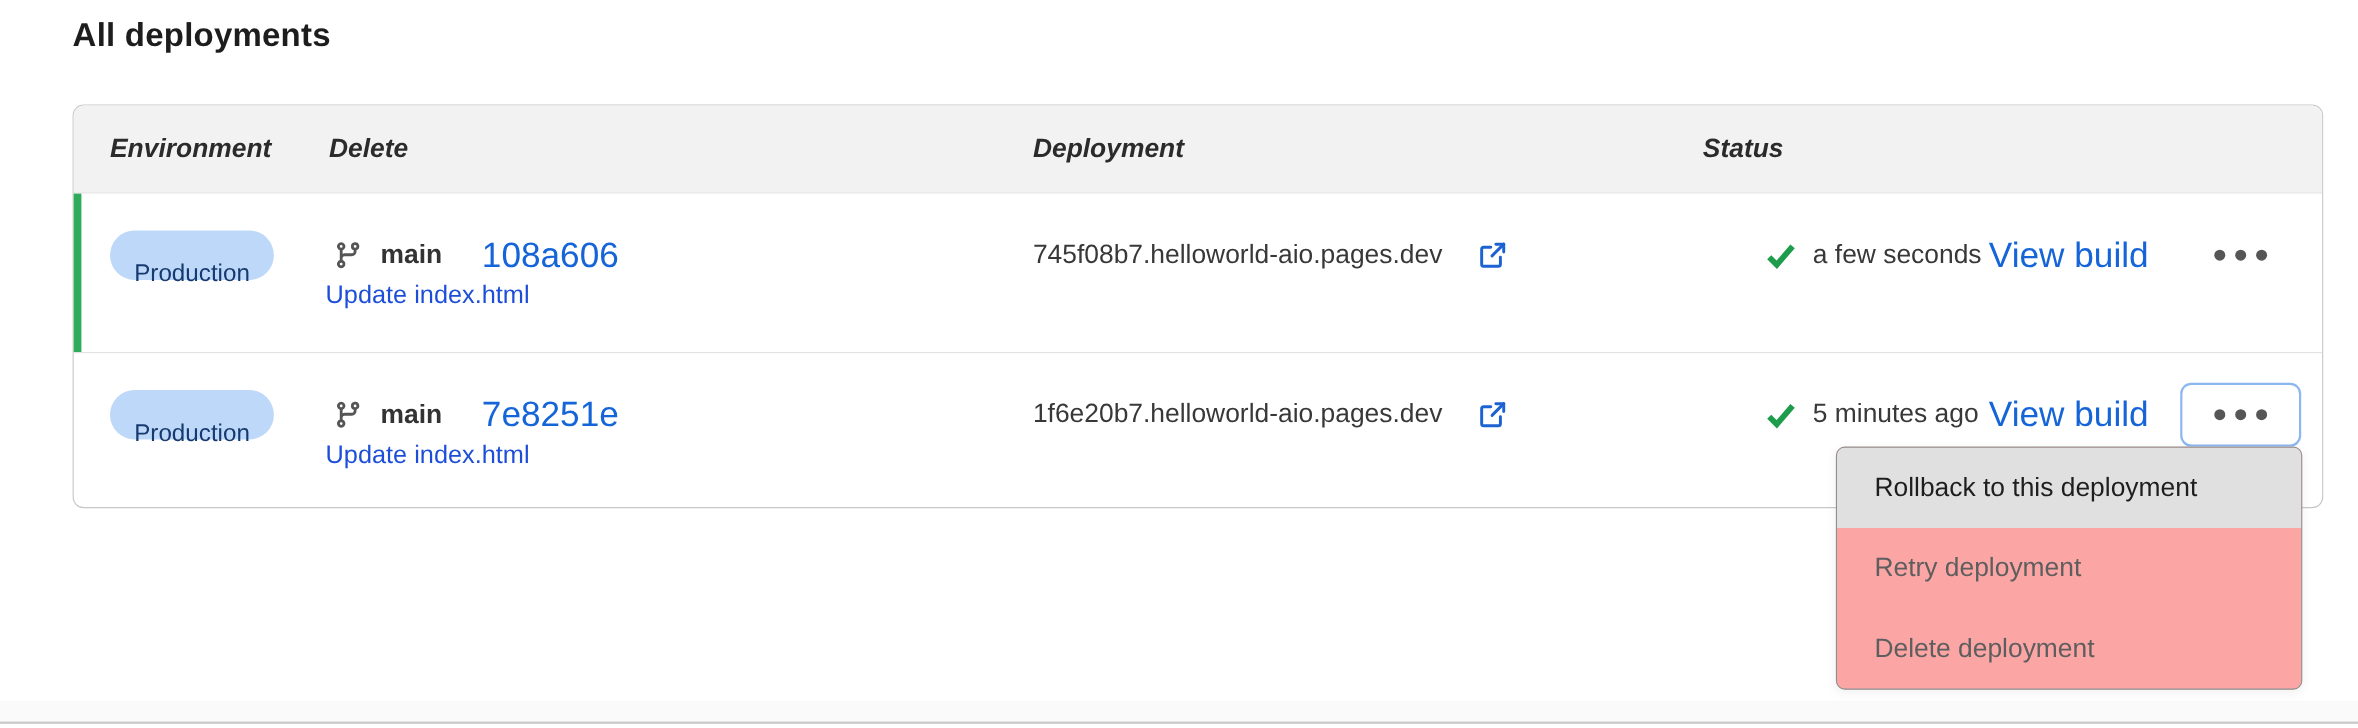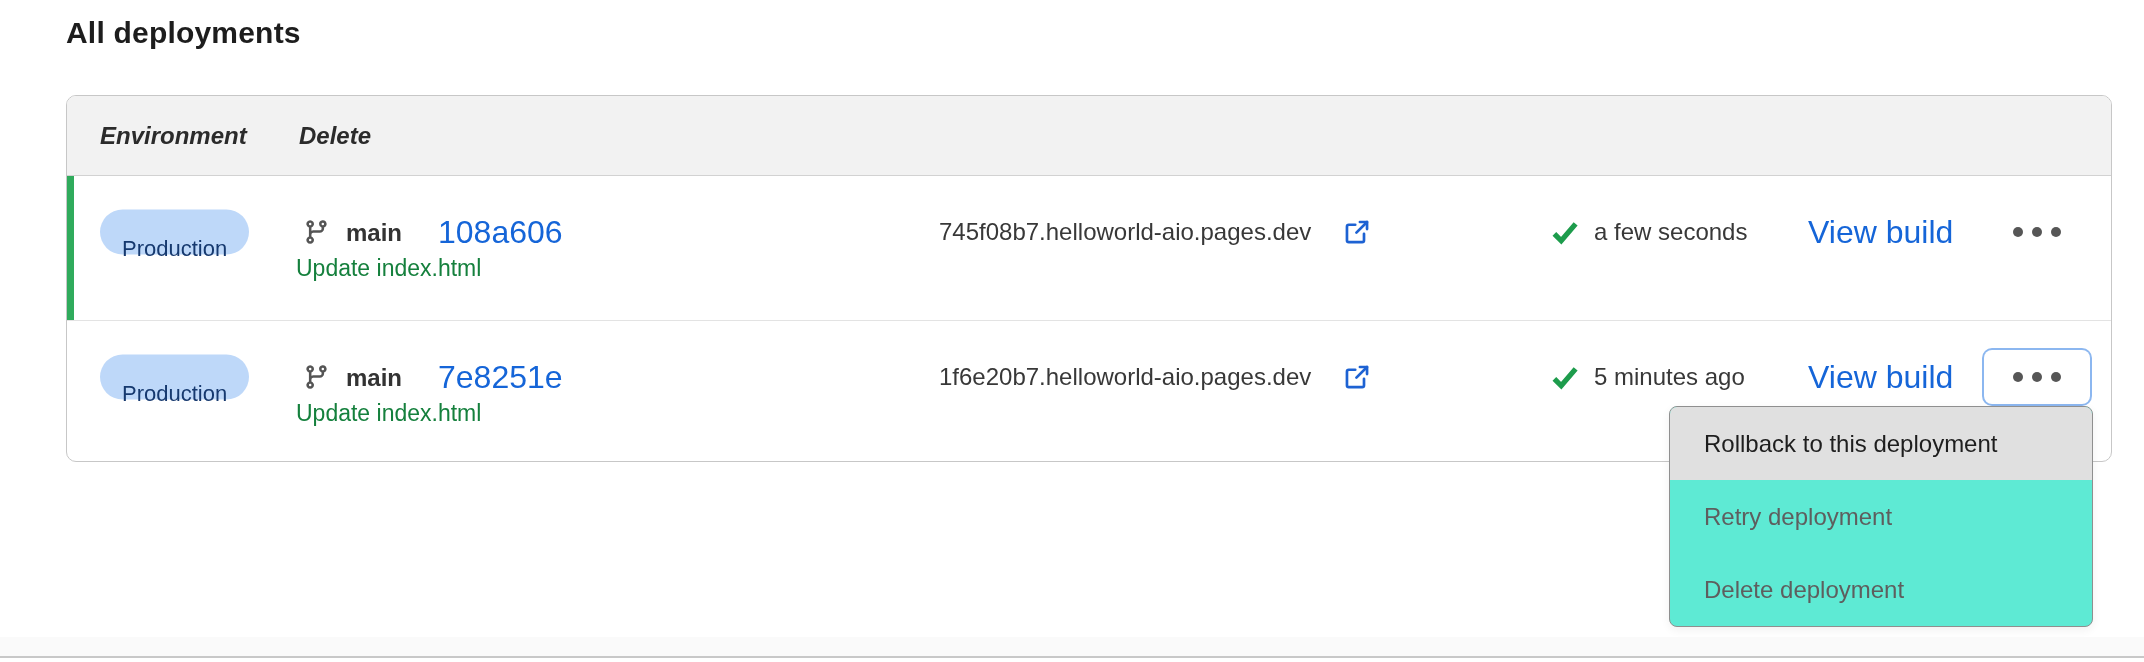--- a/index.html
+++ b/index.html
@@ -36,50 +36,50 @@
   .row-1 { top:224px; height:141px; border-top:1px solid #e3e3e3; }
   .current-bar {
     position:absolute; left:0; top:0; bottom:0; width:7px; background:#2fab5c;
   }
   .line1 {
     position:absolute; top:56px; transform:translateY(-50%);
     display:flex; align-items:center;
   }
   .line2 {
     position:absolute; top:92px; transform:translateY(-50%);
-    left:229px; font-size:23px; color:#15803d;
+    left:229px; font-size:23px; color:#1d4ed8;
   }
   .badge {
     background:#bed8f9; color:#16396f; font-size:22px; line-height:45px;
     height:45px; padding:16px 22px; border-radius:23px; white-space:nowrap;
   }
   .cell-env { left:33px; }
   .cell-source { left:236px; }
   .branch-icon { width:27px; height:27px; margin-right:16px; flex:none; }
   .branch-name { font-size:24px; font-weight:700; color:#333333; margin-right:36px; }
   .link { font-size:32px; color:#1565d8; cursor:pointer; text-decoration:none; }
   .cell-deploy { left:872px; }
   .deploy-url { font-size:24px; color:#383838; margin-right:32px; white-space:nowrap; }
   .ext-icon { width:28px; height:28px; flex:none; cursor:pointer; }
-  .cell-status { left:1483px; }
+  .cell-status { left:1537px; }
   .check-icon { width:30px; height:30px; margin-right:14px; flex:none; }
   .status-time { font-size:24px; color:#383838; white-space:nowrap; }
   .cell-viewbuild { left:1741px; }
   .more-btn {
     position:absolute; left:1917px; top:29px; width:106px; height:54px;
     display:flex; align-items:center; justify-content:center; gap:9px;
     background:transparent; border:none; border-radius:8px; cursor:pointer;
   }
   .more-btn.focused { box-shadow:0 0 0 2px #8cb7f0; }
   .dot { width:10px; height:10px; border-radius:50%; background:#565656; }
 
   
   .context-menu {
     position:absolute; left:1669px; top:406px; width:424px;
-    background:#5eead4; border:1px solid #8f8f8f; border-radius:8px;
+    background:#fca5a5; border:1px solid #8f8f8f; border-radius:8px;
     overflow:hidden; z-index:20; box-shadow:0 3px 10px rgba(0,0,0,.06);
   }
   .menu-item {
     height:73px; display:flex; align-items:center; padding-left:34px;
     font-size:24px; color:#5e5e5e; cursor:pointer; white-space:nowrap;
   }
   .menu-item.highlighted { background:#e0e0e0; color:#1e1e1e; }
 
   
   .footer-strip { position:absolute; left:0; top:637px; width:100%; height:19px; background:#fafafa; }
@@ -89,20 +89,22 @@
 <body>
 
 <div class="page">
 
   <div class="heading">All deployments</div>
 
   <div class="deploy-table">
     <div class="thead">
       <div class="th th-environment">Environment</div>
       <div class="th th-source">Delete</div>
+      <div class="th th-deployment">Deployment</div>
+      <div class="th th-status">Status</div>
     </div>
 
     <div class="row row-0">
       <div class="current-bar"></div>
 
       <div class="line1 cell-env">
         <span class="badge">Production</span>
       </div>
 
       <div class="line1 cell-source">

